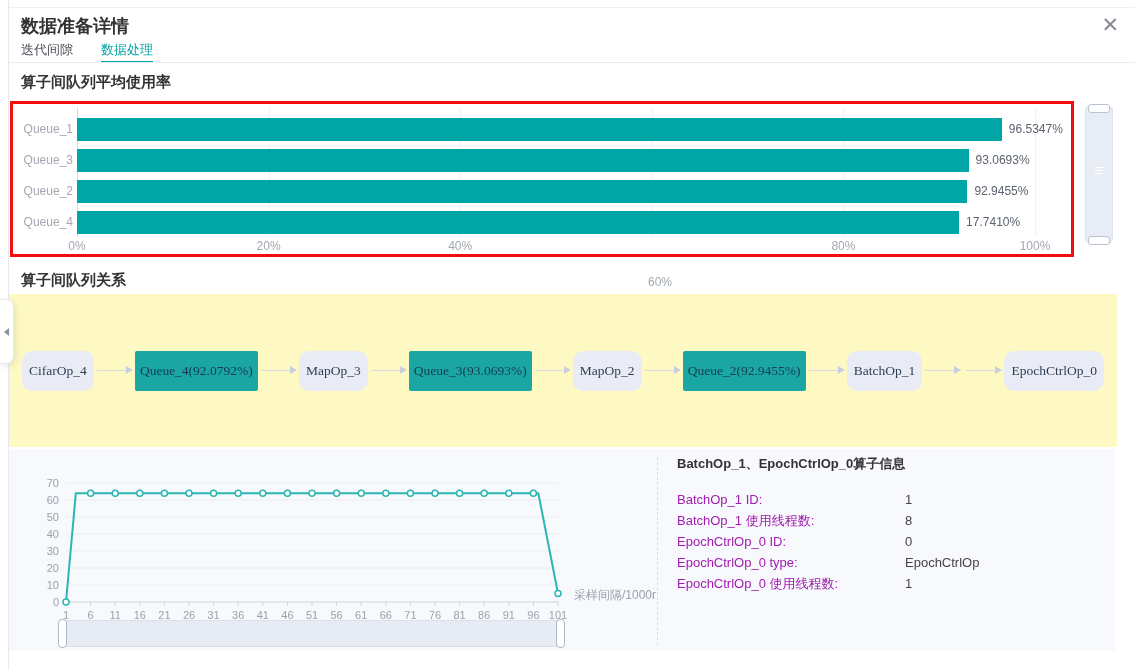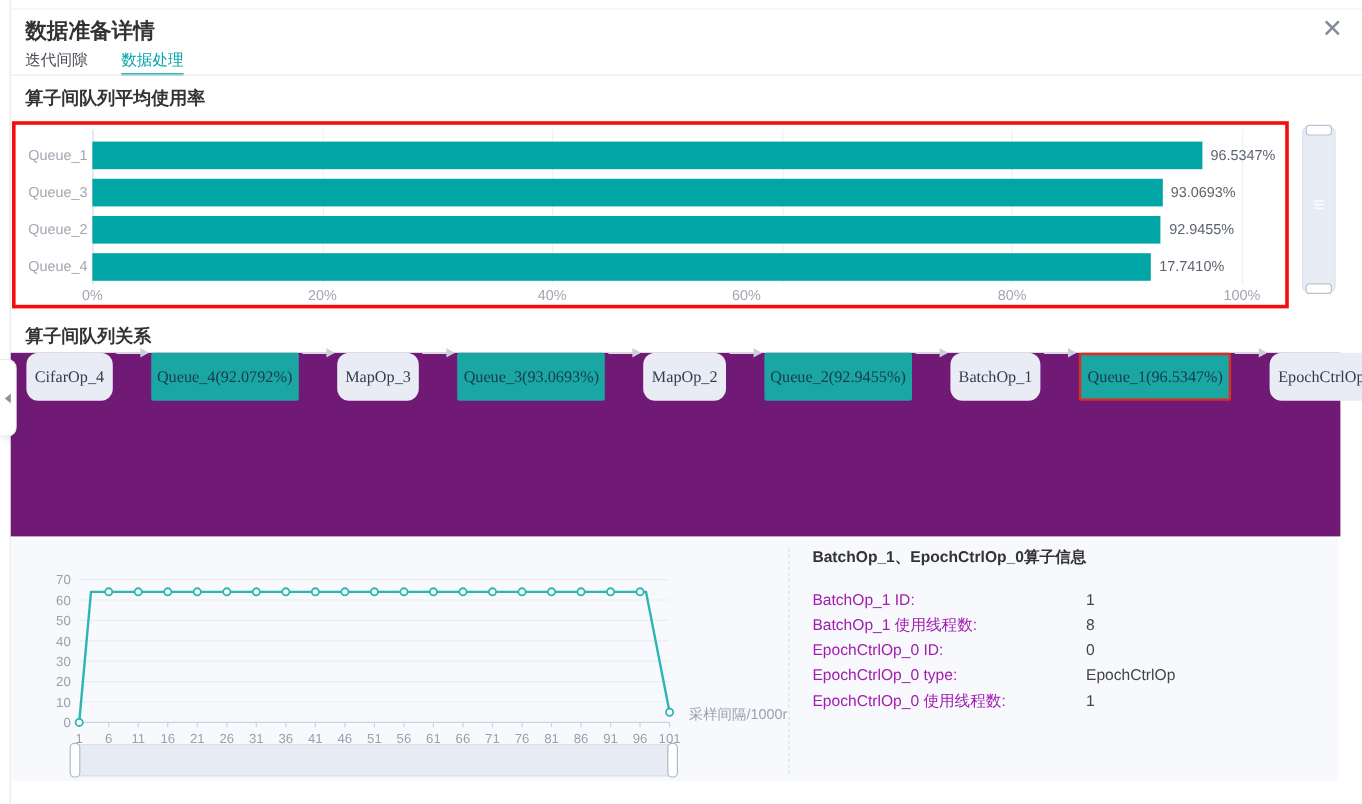--- a/index.html
+++ b/index.html
@@ -34,21 +34,21 @@
   .bar-fill{position:absolute;height:23px;background:#00a5a5;}
   .bar-val{position:absolute;font-size:12px;color:#5c636e;line-height:23px;white-space:nowrap;}
   .bar-tick{position:absolute;top:135px;transform:translateX(-50%);font-size:12px;color:#a2a7b1;}
   
   .v-slider{left:1085px;top:106px;width:28px;height:137px;background:#e7ecf5;border:1px solid #dce2ee;border-radius:4px;box-sizing:border-box;cursor:pointer;}
   .vh{position:absolute;left:2px;width:20px;height:7px;background:#fff;border:1px solid #b9c2d2;border-radius:3px;}
   .vh.top{top:-3px;}
   .vh.bot{bottom:-3px;}
   .vgrip{position:absolute;left:9px;top:63px;width:8px;height:1px;background:#fff;box-shadow:0 3px 0 #fff,0 -3px 0 #fff;}
   
-  .flow{left:9px;top:294px;width:1108px;height:153px;background:#701a75;display:flex;padding:0 13px;box-sizing:border-box;}
+  .flow{left:9px;top:294px;width:1108px;height:153px;background:#fef9c3;display:flex;align-items:center;padding:0 13px;box-sizing:border-box;}
   .node{height:40px;display:flex;align-items:center;white-space:nowrap;flex:0 0 auto;
         font-family:"Liberation Serif","DejaVu Serif",serif;font-size:13.5px;box-sizing:border-box;cursor:pointer;}
   .node.op{background:#e9ecf5;border-radius:10px;padding:0 7px;color:#2f3e55;}
   .node.queue{background:#1aa7a4;border-radius:2px;padding:0 5px;color:#173a52;}
   .node.selected{border:2px solid #dd2c20;}
   .arrow{flex:1 1 auto;min-width:26px;height:1px;background:#d6dbe6;position:relative;margin:0 3px;}
   .arrow::after{content:'';position:absolute;right:-1px;top:-4px;width:0;height:0;
         border-left:7px solid #c9cfdd;border-top:4px solid transparent;border-bottom:4px solid transparent;}
   
   .bottom{left:9px;top:449px;width:1106px;height:202px;background:#f7f9fd;}
@@ -89,21 +89,21 @@
 
 <div class="abs bar-box">
   <div class="bar-inner" id="bar-inner">
       <div class="grid-v axis" style="left: 64px;"></div>
       <div class="bar-tick" style="left: 64px;">0%</div>
       <div class="grid-v" style="left: 255.6px;"></div>
       <div class="bar-tick" style="left: 255.6px;">20%</div>
       <div class="grid-v" style="left: 447.2px;"></div>
       <div class="bar-tick" style="left: 447.2px;">40%</div>
       <div class="grid-v" style="left: 638.8px;"></div>
-      <div class="bar-tick" style="left: 609px;">60%</div>
+      <div class="bar-tick" style="left: 647px; margin-top: 36px;">60%</div>
       <div class="grid-v" style="left: 830.4px;"></div>
       <div class="bar-tick" style="left: 830.4px;">80%</div>
       <div class="grid-v" style="left: 1022px;"></div>
       <div class="bar-tick" style="left: 1022px;">100%</div>
       <div class="bar-cat" style="top: 14px;">Queue_1</div>
       <div class="bar-fill" style="left: 64px; top: 14px; width: 924.802px; height: 23px; background: rgb(0, 165, 165);"></div>
       <div class="bar-val" style="left: 995.802px; top: 14px;">96.5347%</div>
       <div class="bar-cat" style="top: 45px;">Queue_3</div>
       <div class="bar-fill" style="left: 64px; top: 45px; width: 891.604px; height: 23px; background: rgb(0, 165, 165);"></div>
       <div class="bar-val" style="left: 962.604px; top: 45px;">93.0693%</div>
@@ -132,21 +132,20 @@
     <div class="node op">MapOp_3</div>
     <div class="arrow"></div>
     <div class="node queue">Queue_3(93.0693%)</div>
     <div class="arrow"></div>
     <div class="node op">MapOp_2</div>
     <div class="arrow"></div>
     <div class="node queue">Queue_2(92.9455%)</div>
     <div class="arrow"></div>
     <div class="node op">BatchOp_1</div>
     <div class="arrow"></div>
-    <div class="node queue selected">Queue_1(96.5347%)</div>
     <div class="arrow"></div>
     <div class="node op">EpochCtrlOp_0</div>
   </div>
 
 <div class="abs bottom">
   <svg id="linechart" width="644" height="168">
       <line x1="37" x2="529" y1="141" y2="141" stroke="#ccd3dd" stroke-width="1"></line>
       <text x="30" y="145" text-anchor="end" font-size="11" fill="#9aa1ac">0</text>
       <line x1="37" x2="529" y1="124" y2="124" stroke="#e9edf2" stroke-width="1"></line>
       <text x="30" y="128" text-anchor="end" font-size="11" fill="#9aa1ac">10</text>

